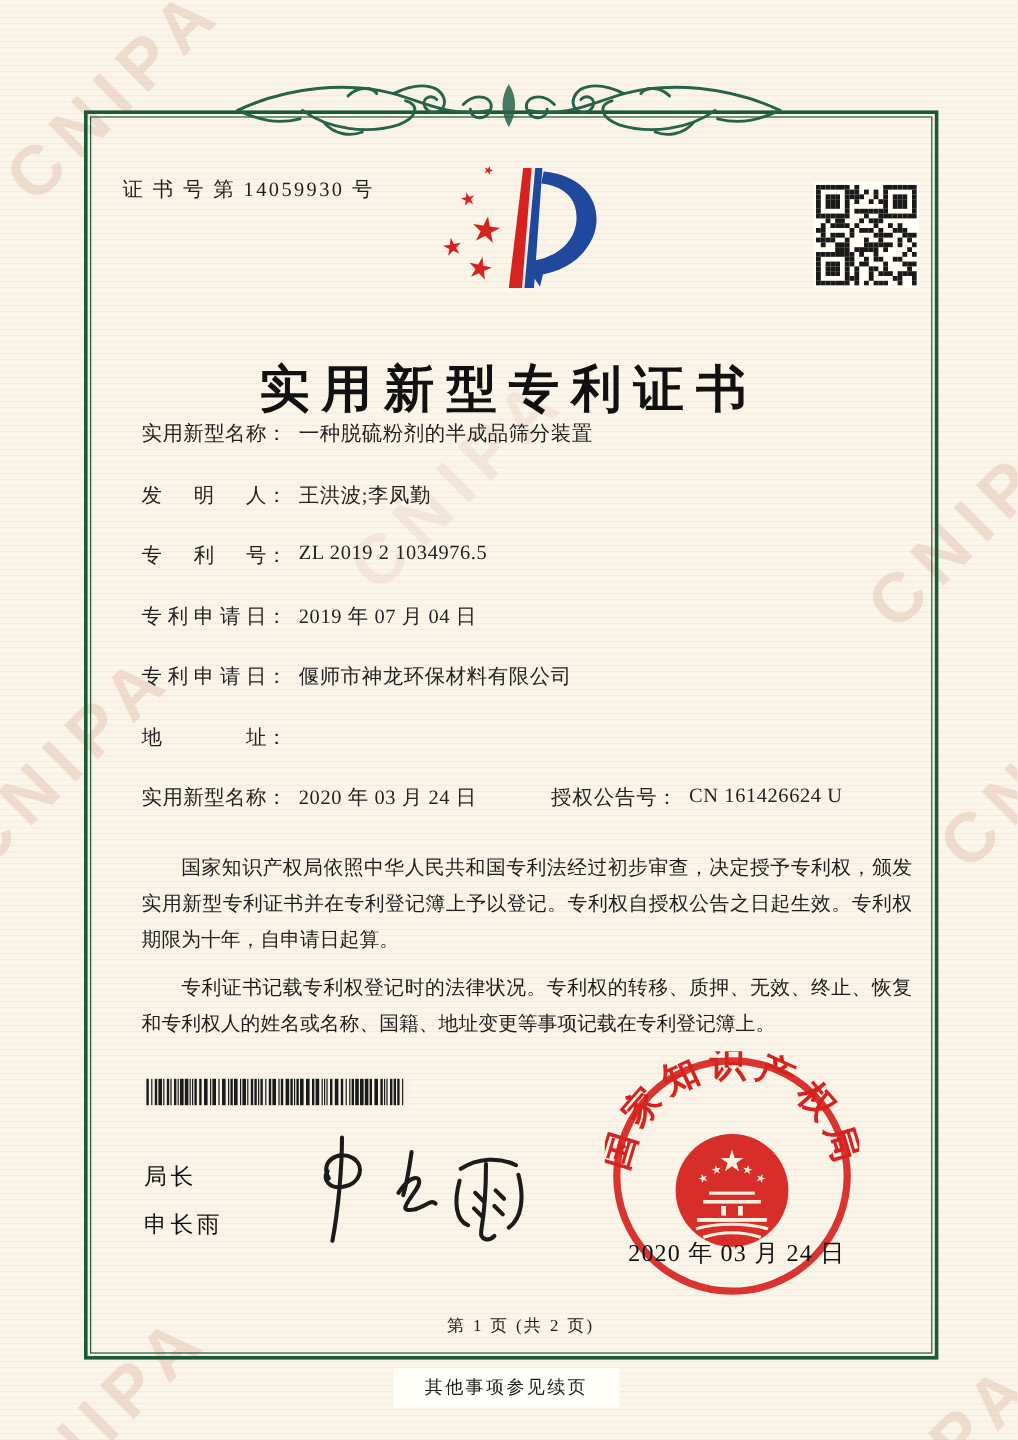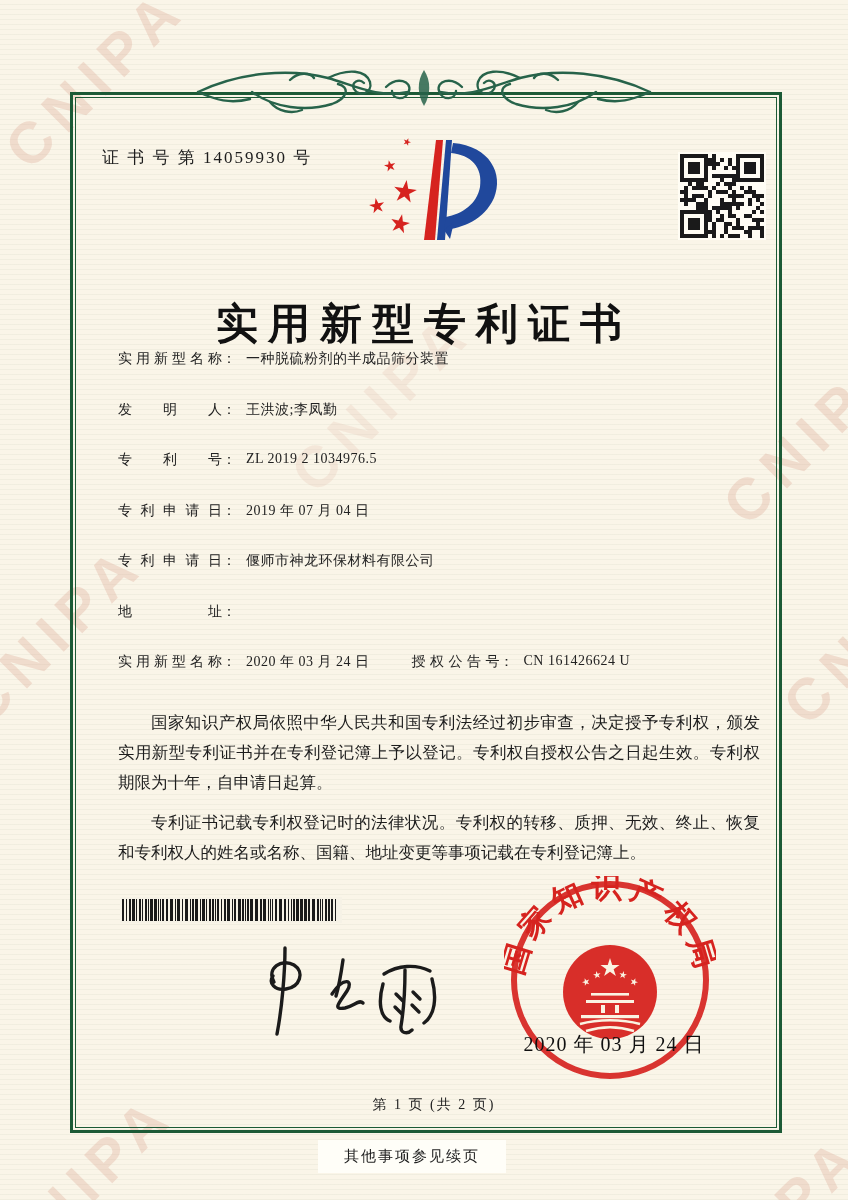--- a/index.html
+++ b/index.html
@@ -35,51 +35,51 @@
     font-size:17px; letter-spacing:2px; color:#1d1d1d;
   }
   .logo{ position:absolute; left:344px; top:126px; }
   .qr{ position:absolute; left:678px; top:152px; width:88px; height:88px; background:#fffdf4; padding:2px; }
   .doc-title{
     position:absolute; left:0; top:248px; width:100%;
     text-align:center; font-size:42px; font-weight:bold; letter-spacing:10px;
     color:#111;
     margin-top:48px;
   }
-  .fields{ position:absolute; left:118px; top:350px; width:642px; font-size:14px; }
+  .fields{ position:absolute; left:118px; top:350px; width:642px; font-size:17px; }
   .field-row{ height:50.5px; display:flex; align-items:flex-start; }
   .field-pair{ display:flex; }
   .field-label{
     display:inline-block; width:104px;
     text-align:justify; text-align-last:justify;
   }
   .field-colon{ margin-right:10px; }
   .field-value{ letter-spacing:0.5px; }
-  .pair-right{ margin-left:42px; }
+  .pair-right{ margin-left:62px; }
   .pair-right .field-label{ width:88px; }
   .body-text{
     position:absolute; left:118px; top:698px; width:642px;
     font-size:16.5px; line-height:30px; text-align:justify; color:#1d1d1d;
   }
   .body-text p{ text-indent:2em;margin-top:10px; }
   .barcode{ position:absolute; left:120px; top:897px; width:222px; height:26px; background:#f6f2e6; }
   .signer{ position:absolute; left:120px; top:968px; font-size:19px; letter-spacing:3px; color:#111;}
   .signer div{ margin-bottom:14px; }
   .signature{ position:absolute; left:248px; top:942px; }
   .seal{ position:absolute; left:504px; top:876px; }
   .seal-date{
     position:absolute; left:502px; top:1031px; width:224px; text-align:center;
     font-size:20px; color:#101010; letter-spacing:1px;
   }
   .page-info{
     position:absolute; left:0; top:1096px; width:100%; text-align:center;
     font-size:14px; letter-spacing:2px; color:#222;padding-left:20px;
   }
   .continuation{
-    position:absolute; left:318px; top:1140px;
+    position:absolute; left:328px; top:1140px;
     background:#fffef8; padding:7px 26px;
     font-size:15px; letter-spacing:2px; color:#1d1d1d;
   }
 </style>
 </head>
 <body>
 
 <div class="page">
 
   <div class="watermark" style="left:-18px; top:44px;">CNIPA</div>
@@ -480,20 +480,24 @@
         <rect x="197" y="2" width="2" height="22" fill="#1a1a1a"></rect>
         <rect x="200" y="2" width="1" height="22" fill="#1a1a1a"></rect>
         <rect x="202" y="2" width="1" height="22" fill="#1a1a1a"></rect>
         <rect x="205" y="2" width="2" height="22" fill="#1a1a1a"></rect>
         <rect x="208" y="2" width="2" height="22" fill="#1a1a1a"></rect>
         <rect x="211" y="2" width="2" height="22" fill="#1a1a1a"></rect>
         <rect x="215" y="2" width="1" height="22" fill="#1a1a1a"></rect>
       </svg>
   </div>
 
+  <div class="signer">
+    <div>局长</div>
+    <div>申长雨</div>
+  </div>
 
   <svg class="signature" width="210" height="100" viewBox="0 0 210 100">
     <g stroke="#1b1b1b" stroke-width="3.4" fill="none" stroke-linecap="round" stroke-linejoin="round">
       <path d="M26,40 C18,26 34,16 46,23 C57,30 52,45 38,47 C27,49 20,41 25,34"></path>
       <path d="M37,6 C37,30 34,66 29,92"></path>
       <path d="M95,18 C93,32 91,44 88,54"></path>
       <path d="M84,52 C96,34 106,38 99,49 C91,61 84,68 97,66 C106,64 111,57 115,61"></path>
       <path d="M136,32 C150,23 168,22 182,29"></path>
       <path d="M157,28 C157,48 155,72 153,84 C152,91 159,93 164,88"></path>
       <path d="M135,42 C130,60 132,75 142,79"></path>

